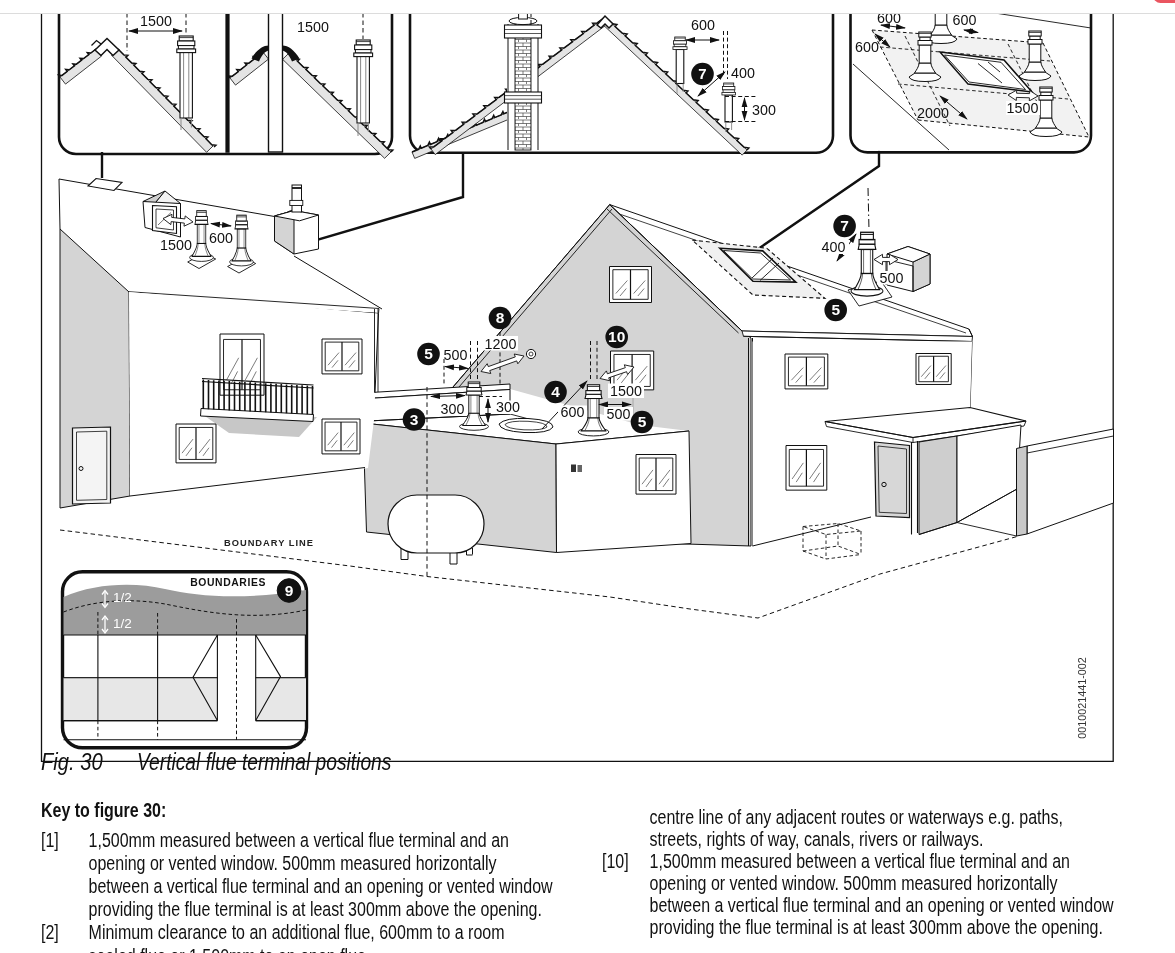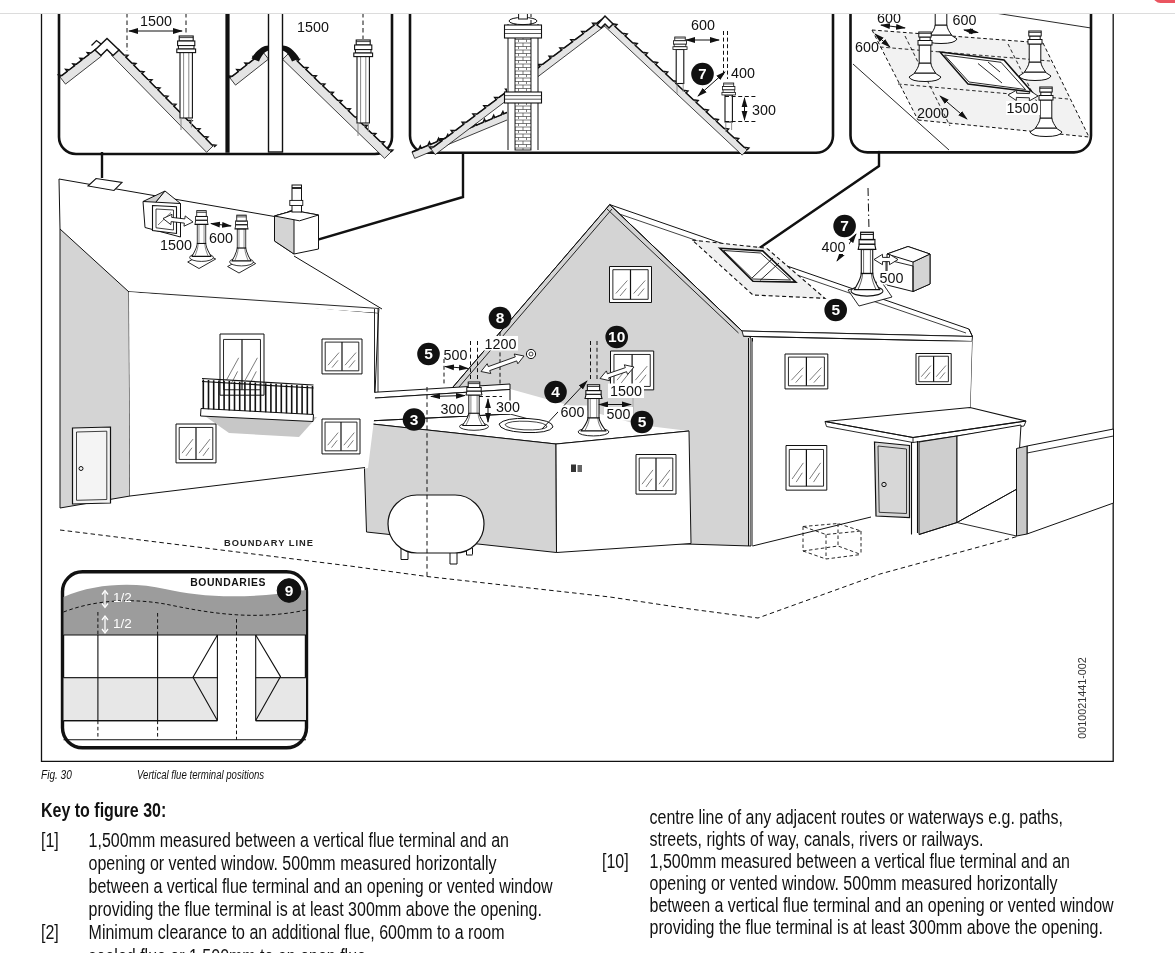--- a/index.html
+++ b/index.html
@@ -1,22 +1,22 @@
 <!DOCTYPE html>
 <html><head>
 <meta charset="utf-8">
 <style>
   html,body{margin:0;padding:0;}
   body{width:1175px;height:953px;position:relative;overflow:hidden;background:#ffffff;
        font-family:"Liberation Sans",sans-serif;}
   #top-rule{position:absolute;left:0;top:12.6px;width:1175px;height:1.6px;}
   #logo-blob{position:absolute;top:-12px;right:-20px;width:42px;height:15px;border-radius:10px;}
   #fig-svg{position:absolute;left:0;top:0;}
-  .capwrap{position:absolute;left:0;top:768px;width:996px;height:22px;
-           font-style:italic;font-size:12px;color:#111;}
+  .capwrap{position:absolute;left:0;top:748px;width:996px;height:22px;
+           font-style:italic;font-size:24px;color:#111;}
   .capwrap .cl{position:absolute;left:41px;top:0;transform:scaleX(0.84);transform-origin:left top;}
   .capwrap .ct{position:absolute;left:137px;top:0;width:600px;transform:scaleX(0.80);transform-origin:left top;}
   .keyhead{position:absolute;left:41px;top:798px;width:700px;transform:scaleX(0.78);transform-origin:left top;
            font-weight:bold;font-size:20.5px;color:#111;}
   .keycol{position:absolute;width:780px;transform:scaleX(0.78);transform-origin:left top;
           font-size:20.5px;color:#111;line-height:23.2px;}
   #keyleft{left:41px;top:827.5px;}
   #keyright{left:602px;top:806px;line-height:21.9px;}
   .krow{white-space:nowrap;display:flex;}
   .knum{flex:0 0 61px;}

